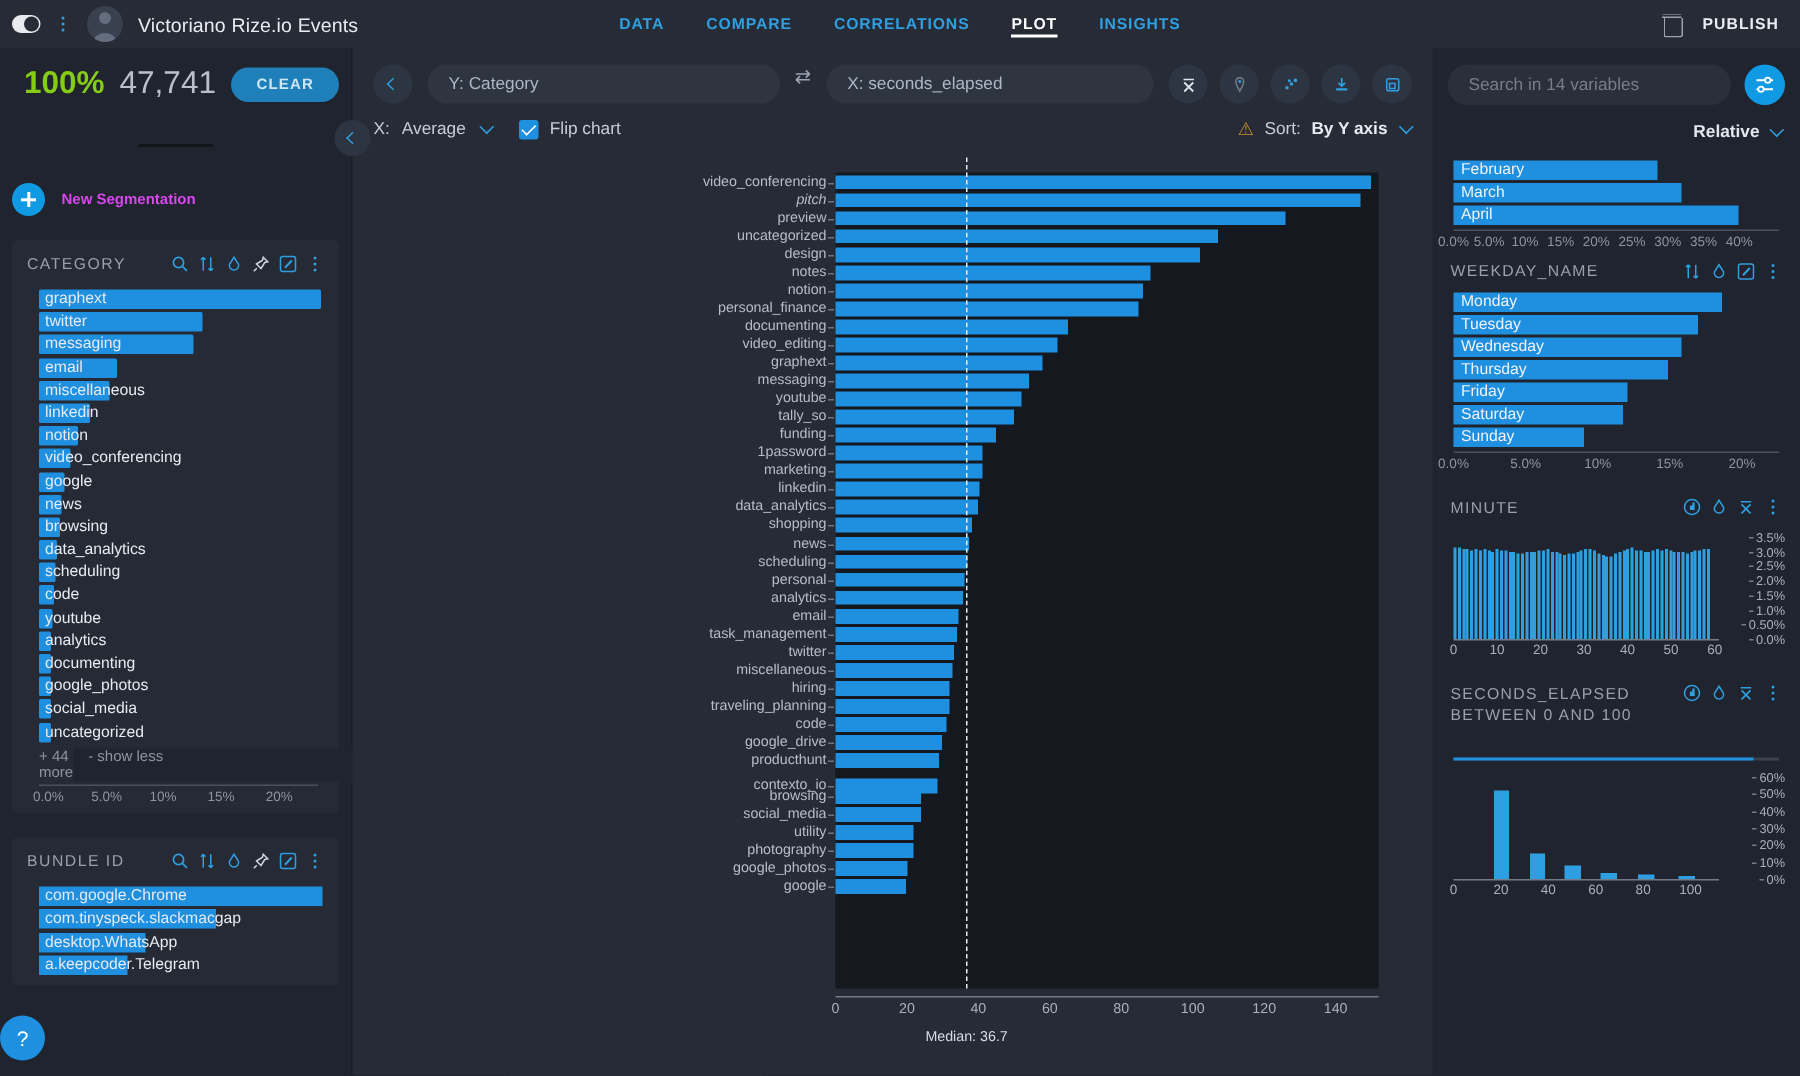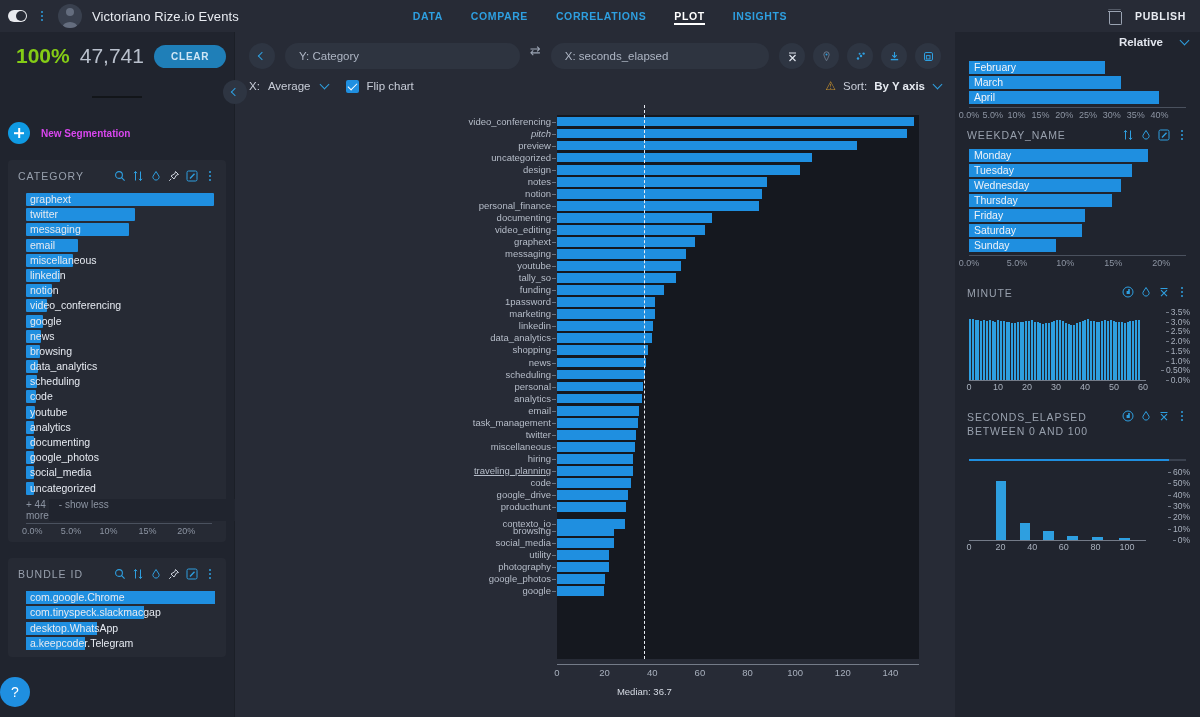--- a/index.html
+++ b/index.html
@@ -187,21 +187,21 @@
   .search-row { display: flex; align-items: center; gap: 9px; padding: 11px 0 8px 0; }
   .search-input {
     flex: 1 1 auto; height: 27px; border-radius: 14px; background: #2a2f3a; border: none; outline: none;
     color: #cfd5df; font-size: 11.5px; padding: 0 14px; font-family: "Liberation Sans", sans-serif;
   }
   .search-input::placeholder { color: #767e8c; }
   .filter-btn {
     width: 27px; height: 27px; border-radius: 50%; background: #0f9ae3; display: flex;
     align-items: center; justify-content: center; cursor: pointer; flex: 0 0 27px;
   }
-  .relative-row { display: flex; align-items: center; justify-content: flex-end; gap: 16px; font-size: 11.5px; color: #e2e6ee; padding: 4px 2px 6px 0; font-weight: bold; }
+  .relative-row { display: flex; align-items: center; justify-content: flex-end; gap: 6px; font-size: 11.5px; color: #e2e6ee; padding: 4px 2px 6px 0; font-weight: bold; }
   .rpanel { margin-top: 6px; }
   .rpanel-head { display: flex; align-items: center; padding: 0 2px 6px 2px; }
   .rpanel-title { font-size: 10.5px; letter-spacing: .9px; color: #98a0ad; line-height: 14px; }
   .rpanel-icons { margin-left: auto; display: flex; gap: 6px; align-items: center; }
   .rbarrow { height: 15px; position: relative; }
   .rbar { position: absolute; left: 4px; top: 1px; height: 13px; background: #1f8fe0; }
   .rlabel { position: absolute; left: 9px; top: 0; font-size: 10.5px; color: #f0f3f8; line-height: 14px; }
   .raxis { height: 1px; background: #4a515e; margin: 2px 4px 0 4px; }
   .rticks { position: relative; height: 12px; margin: 2px 4px 0 4px; }
   .rticks span { position: absolute; font-size: 9px; color: #8d95a3; transform: translateX(-50%); }
@@ -675,21 +675,21 @@
                 <div class="ylabel" style="line-height: 10.05px;">miscellaneous</div>
                 <div class="ytick" style="top: 5.025px;"></div>
               </div>
               <div class="barrow" style="top: 338.9px; width: 100%; height: 10.05px;">
                 <div class="bar" style="width: 21.0526%; height: 9.85px;"></div>
                 <div class="ylabel" style="line-height: 10.05px;">hiring</div>
                 <div class="ytick" style="top: 5.025px;"></div>
               </div>
               <div class="barrow" style="top: 350.95px; width: 100%; height: 10.05px;">
                 <div class="bar" style="width: 21.0526%; height: 9.85px;"></div>
-                <div class="ylabel" style="line-height: 10.05px; text-decoration: underline;">traveling_planning</div>
+                <div class="ylabel" style="line-height: 10.05px;">traveling_planning</div>
                 <div class="ytick" style="top: 5.025px;"></div>
               </div>
               <div class="barrow" style="top: 363px; width: 100%; height: 10.05px;">
                 <div class="bar" style="width: 20.3947%; height: 9.85px;"></div>
                 <div class="ylabel" style="line-height: 10.05px;">code</div>
                 <div class="ytick" style="top: 5.025px;"></div>
               </div>
               <div class="barrow" style="top: 375.05px; width: 100%; height: 10.05px;">
                 <div class="bar" style="width: 19.7368%; height: 9.85px;"></div>
                 <div class="ylabel" style="line-height: 10.05px;">google_drive</div>
@@ -747,20 +747,30 @@
               <span style="left: 65.7895%;">100</span>
               <span style="left: 78.9474%;">120</span>
               <span style="left: 92.1053%;">140</span>
             </div>
           <div class="medlabel" id="medlabel" style="left: calc(24.1447% + 239.908px);">Median: 36.7</div>
         </div>
       </div>
     </div>
 
     <div class="right">
+      <div class="search-row">
+        <input class="search-input" placeholder="Search in 14 variables" style="">
+        <div class="filter-btn">
+          <svg width="15" height="15" viewBox="0 0 15 15">
+              <path d="M2 4.5h11M2 10.5h11" stroke="#fff" stroke-width="1.3"></path>
+              <circle cx="9.5" cy="4.5" r="1.8" fill="#0f9ae3" stroke="#fff" stroke-width="1.2"></circle>
+              <circle cx="5" cy="10.5" r="1.8" fill="#0f9ae3" stroke="#fff" stroke-width="1.2"></circle>
+            </svg>
+        </div>
+      </div>
 
       <div class="relative-row">
         <span>Relative</span>
         <span class="caret-dn"></span>
       </div>
 
       <div id="right-panels">
           <div class="rpanel">
             <div class="rbarrow">
               <div class="rbar" style="width: 135.714px;"></div>

